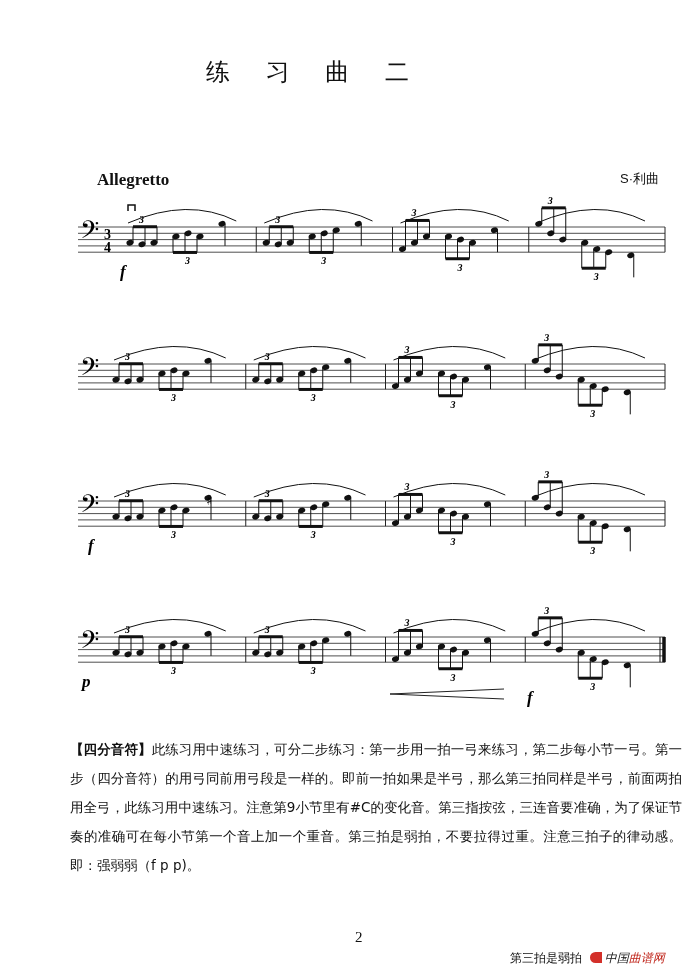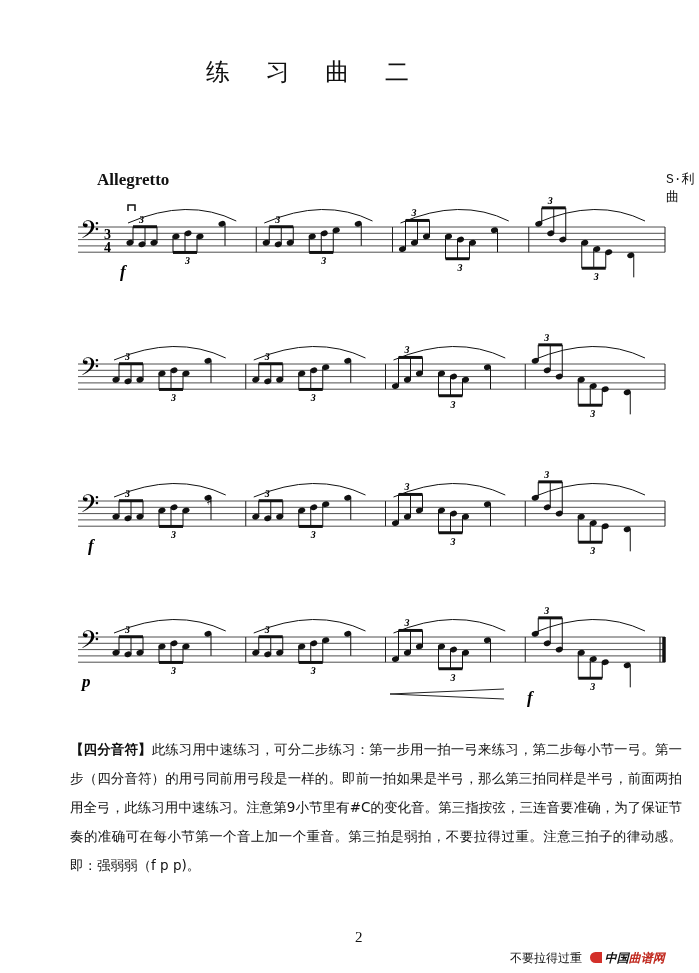--- a/index.html
+++ b/index.html
@@ -1,25 +1,25 @@
 <!DOCTYPE html>
 <html><head>
 <meta charset="utf-8">
 <style>
   html,body{margin:0;padding:0;background:#fff;}
   body{width:699px;height:973px;position:relative;overflow:hidden;font-family:"DejaVu Serif",serif;color:#111;}
   .title{position:absolute;left:0;width:629px;top:56px;text-align:center;font-size:24px;letter-spacing:14px;font-family:"DejaVu Serif",serif;}
   .tempo{position:absolute;left:97px;top:170px;font-size:17px;font-weight:bold;font-family:"Liberation Serif",serif;}
-  .composer{position:absolute;left:620px;top:170px;font-size:13px;font-family:Liberation Mono, monospace;margin-left:46px;}
+  .composer{position:absolute;left:620px;top:170px;font-size:13px;font-family:Liberation Sans, sans-serif;}
   svg.score{position:absolute;left:0;top:0;}
   .tips{position:absolute;left:70px;top:735px;width:612px;font-size:13.5px;line-height:29px;font-family:"DejaVu Sans",sans-serif;text-align:justify;}
   .tips b{font-weight:bold;}
   .page-num{position:absolute;left:355px;top:929px;font-size:15px;font-family:"Liberation Serif",serif;}
   .footer{position:absolute;left:510px;top:950px;font-size:12px;font-family:"DejaVu Sans",sans-serif;white-space:nowrap;}
-  .footer .logo{display:inline-block;color:#c0281e;font-weight:bold;font-style:italic;margin-left:4px;}
+  .footer .logo{display:inline-block;color:#c0281e;font-weight:normal;font-style:italic;margin-left:4px;}
   .footer .logo .mark{display:inline-block;width:12px;height:11px;border-radius:6px 0 0 6px;background:#d3302a;vertical-align:-1px;margin-right:3px;}
   .footer .logo .black{color:#111;}
 </style>
 </head>
 <body>
 
 <div class="title">练 习 曲 二</div>
 <div class="tempo">Allegretto</div>
 <div class="composer">S·利曲</div>
 
@@ -379,15 +379,15 @@
     <path d="M 390 694 L 504 689 M 390 694 L 504 699" stroke="#222" stroke-width="1" fill="none"></path>
     <text x="527" y="703" font-size="17" font-style="italic" font-weight="bold" font-family="Liberation Serif, serif">f</text>
   </svg>
 
 <div class="tips">
   <b>【四分音符】</b><span>此练习用中速练习，可分二步练习：第一步用一拍一弓来练习，第二步每小节一弓。第一步（四分音符）的用弓同前用弓段是一样的。即前一拍如果是半弓，那么第三拍同样是半弓，前面两拍用全弓，此练习用中速练习。注意第9小节里有#C的变化音。第三指按弦，三连音要准确，为了保证节奏的准确可在每小节第一个音上加一个重音。第三拍是弱拍，不要拉得过重。注意三拍子的律动感。即：强弱弱（f p p)。</span>
 </div>
 
 <div class="page-num">2</div>
 <div class="footer">
-  <span>不要拉得过重</span>
+  <span>第三拍是弱拍</span>
   <span class="logo"><span class="mark"></span><span class="black">中国</span><span>曲谱网</span></span>
 </div>
 
 </body></html>

